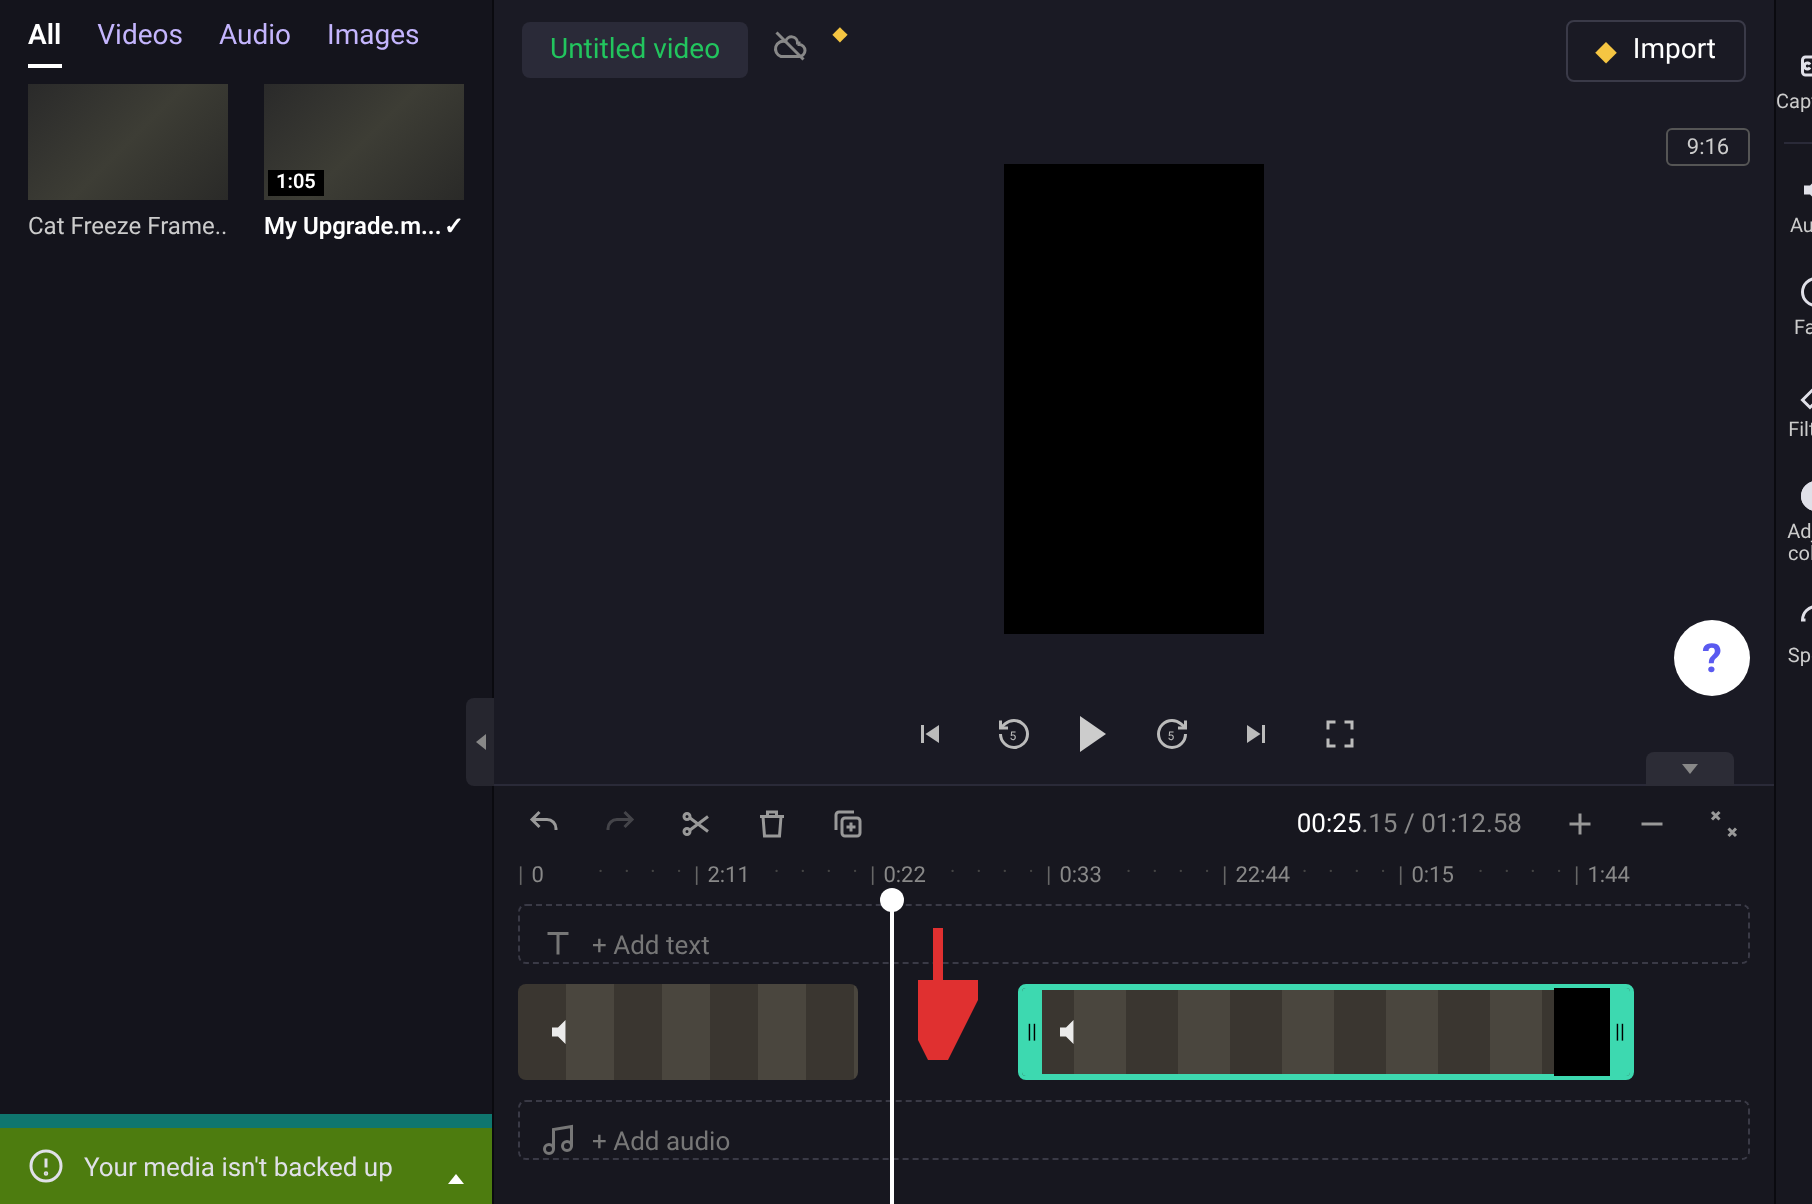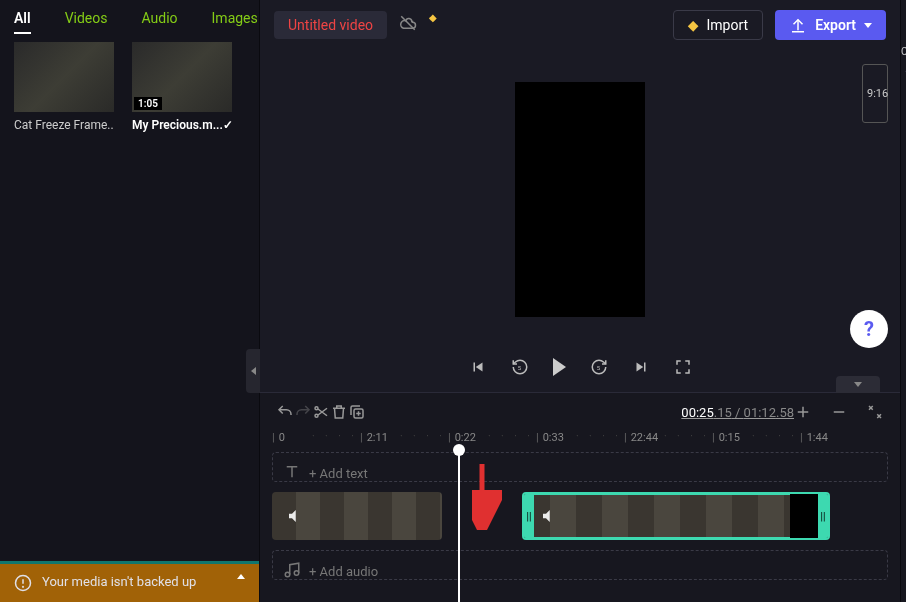--- a/index.html
+++ b/index.html
@@ -1,58 +1,58 @@
 <!DOCTYPE html>
 <html><head>
 <meta charset="utf-8">
 <style>
   * { box-sizing: border-box; margin: 0; padding: 0; font-family: -apple-system, BlinkMacSystemFont, "Segoe UI", Roboto, sans-serif; }
   body { background: #1a1a24; color: #e0e0e8; width: 906px; height: 602px; overflow: hidden; display: flex; }
   .left-panel { width: 260px; background: #14141c; display: flex; flex-direction: column; border-right: 1px solid #0a0a0f; }
-  .tabs { display: flex; gap: 34px; padding: 10px 14px 4px; font-size: 14px; }
-  .tab { color: #84cc16; cursor: pointer; padding-bottom: 6px; }
+  .tabs { display: flex; gap: 18px; padding: 10px 14px 4px; font-size: 14px; }
+  .tab { color: #c4b5fd; cursor: pointer; padding-bottom: 6px; }
   .tab.active { color: #fff; border-bottom: 2px solid #fff; font-weight: 600; }
   .import-row { display: flex; padding: 10px 14px; gap: 0; }
   .import-btn { flex: 1; background: #5a5af0; border-radius: 4px 0 0 4px; height: 32px; display: flex; align-items: center; justify-content: center; font-size: 14px; color: #fff; cursor: pointer; }
   .import-dropdown { width: 28px; background: #5a5af0; border-left: 1px solid rgba(255,255,255,.2); border-radius: 0 4px 4px 0; display: flex; align-items: center; justify-content: center; cursor: pointer; }
   .chev-down { width: 0; height: 0; border-left: 4px solid transparent; border-right: 4px solid transparent; border-top: 5px solid #fff; }
   .media-grid { display: flex; gap: 18px; padding: 4px 14px; }
   .media-item { width: 100px; }
-  .thumb { width: 100px; height: 70px; background: #000; position: relative; border-radius: 2px; }
+  .thumb { width: 100px; height: 58px; background: #000; position: relative; border-radius: 2px; }
   .thumb-inner { width:100%; height:100%; background: linear-gradient(135deg,#2a2a2a 0%,#3d3d35 50%,#2a2a28 100%); }
   .dur-badge { position: absolute; bottom: 2px; left: 2px; background: #000; color: #fff; font-size: 10px; padding: 1px 4px; font-weight:600; }
   .media-name { font-size: 12px; color: #ccc; margin-top: 6px; white-space: nowrap; overflow: hidden; text-overflow: ellipsis; display:flex; align-items:center; justify-content:space-between; }
   .media-item.selected .media-name { color: #fff; font-weight: 600; }
   .checkmark { color:#fff; }
-  .backup-bar { margin-top: auto; padding: 10px 14px; display: flex; align-items: flex-start; gap: 10px; font-size: 13px; background: #a16207; border-top: 3px solid #0f766e; }
+  .backup-bar { margin-top: auto; padding: 10px 14px; display: flex; align-items: flex-end; gap: 10px; font-size: 13px; background: #4d7c0f; border-top: 7px solid #0f766e; }
   .backup-bar .chev-up { margin-left: auto; width:0;height:0;border-left:4px solid transparent;border-right:4px solid transparent;border-bottom:5px solid #fff; }
 
   .center-panel { flex: 1; display: flex; flex-direction: column; background: #1a1a24; position: relative; }
   .top-bar { height: 50px; display: flex; align-items: center; padding: 0 14px; gap: 12px; }
-  .title-box { background: #2a2a38; border-radius: 4px; padding: 6px 14px; font-size: 14px; color: #ef4444; }
+  .title-box { background: #2a2a38; border-radius: 4px; padding: 6px 14px; font-size: 14px; color: #22c55e; }
   .cloud-off { color: #888; }
   .diamond-small { color:#f5c542; font-size:10px; position:relative; top:-8px; }
   .spacer { flex: 1; }
   .upgrade-btn { display: flex; align-items: center; gap: 8px; padding: 6px 14px; border:1px solid #3a3a48; border-radius: 4px; font-size: 14px; color:#fff; cursor:pointer; }
   .diamond-icon { color: #f5c542; }
   .export-btn { display: flex; align-items: center; gap: 8px; background: #5a5af0; padding: 6px 14px; border-radius: 4px; font-size: 14px; color:#fff; cursor:pointer; font-weight:600; }
   .preview-area { flex: 1; display: flex; align-items: center; justify-content: center; position: relative; }
   .preview-frame { width: 130px; height: 235px; background: #000; }
-  .aspect-badge { position: absolute; right: 12px; top: 14px; border: 1px solid #555; border-radius: 3px; padding: 22px 4px; font-size: 11px; color:#ccc; width:26px; text-align:center; }
+  .aspect-badge { position: absolute; right: 12px; top: 14px; border: 1px solid #555; border-radius: 3px; padding: 2px 4px; font-size: 11px; color:#ccc; width:42px; text-align:center; }
   .help-bubble { position:absolute; right:12px; bottom:0px; width:38px; height:38px; background:#fff; border-radius:50%; display:flex; align-items:center; justify-content:center; color:#5a5af0; font-weight:bold; font-size:20px; z-index:5; }
   .playback { display:flex; align-items:center; justify-content:center; gap:24px; padding: 10px 0 16px; color:#bbb; }
   .play-triangle { width:0;height:0;border-left:13px solid #ccc;border-top:9px solid transparent;border-bottom:9px solid transparent; }
 
   .timeline-area { border-top: 1px solid #2a2a38; background:#17171f; position:relative; }
   .collapse-tab { position:absolute; left:-14px; top:-44px; width:14px; height:44px; background:#26262f; border-radius:4px 0 0 4px; display:flex; align-items:center; justify-content:center; }
   .collapse-tab-r { position:absolute; right:0; top:-44px; width:14px; height:44px; background:#26262f; border-radius:4px 0 0 4px; display:flex; align-items:center; justify-content:center; }
   .expand-tab { position:absolute; right:20px; top:-17px; width:44px; height:17px; background:#2c2c36; border-radius:4px 4px 0 0; display:flex; align-items:center; justify-content:center; }
   .chev-left-s { width:0;height:0;border-right:5px solid #888;border-top:4px solid transparent;border-bottom:4px solid transparent; }
   .chev-down-s { width:0;height:0;border-top:5px solid #888;border-left:4px solid transparent;border-right:4px solid transparent; }
-  .tl-tools { display:flex; align-items:center; padding: 10px 16px; color:#999; font-size:13px;text-decoration:underline; }
+  .tl-tools { display:flex; align-items:center; padding: 10px 16px; gap: 20px; color:#999; font-size:13px; }
   .tl-tools .right { margin-left:auto; display:flex; gap:18px; align-items:center; }
   .timecode { color:#fff; font-size:13px; }
   .timecode .total { color:#888; }
   .ruler { display:flex; padding: 0 12px 6px; font-size:11px; color:#888; position:relative; }
   .tick { width: 88px; position:relative; }
   .tick::before { content:"|"; color:#666; margin-right:4px; }
   .tick-marks { position:absolute; left:40px; top:0; color:#444; letter-spacing:4px; font-size:10px; }
   .tracks { padding: 2px 12px 12px; position:relative; }
   .track-slot { height: 30px; border:1px dashed #3a3a46; border-radius:4px; margin-bottom:10px; display:flex; align-items:flex-end; padding:0 10px; color:#777; font-size:13px; gap:8px; }
   .video-track { height: 48px; margin-bottom:10px; display:flex; align-items:center; position:relative; }
@@ -90,21 +90,21 @@
           <div class="thumb-inner"></div>
         </div>
       <div class="media-name">Cat Freeze Frame....</div>
     </div>
     <div class="media-item selected">
       <div class="thumb">
         <div class="thumb-inner"></div>
         <div class="dur-badge">1:05</div>
       </div>
       <div class="media-name">
-        <span>My Precious.m...</span>
+        <span>My Upgrade.m...</span>
         <span class="checkmark">✓</span>
       </div>
     </div>
   </div>
   <div class="backup-bar">
     <svg class="icn" viewBox="0 0 24 24" fill="none" stroke="currentColor" stroke-width="2">
         <circle cx="12" cy="12" r="10"></circle>
         <line x1="12" y1="7" x2="12" y2="13"></line>
         <circle cx="12" cy="17" r="0.5" fill="currentColor"></circle>
       </svg>
@@ -120,29 +120,20 @@
       <svg class="icn" viewBox="0 0 24 24" fill="none" stroke="currentColor" stroke-width="2">
           <path d="M18 10h-1a4 4 0 00-7.9-1A5 5 0 006 19h12a4 4 0 000-8z"></path>
           <line x1="3" y1="3" x2="21" y2="21"></line>
         </svg>
     </span>
     <span class="diamond-small">◆</span>
     <div class="spacer"></div>
     <div class="upgrade-btn">
       <span class="diamond-icon">◆</span>
       <span>Import</span>
-    </div>
-    <div class="export-btn">
-      <svg class="icn" viewBox="0 0 24 24" fill="none" stroke="currentColor" stroke-width="2">
-          <path d="M12 19V5"></path>
-          <path d="M6 11l6-6 6 6"></path>
-          <line x1="4" y1="21" x2="20" y2="21"></line>
-        </svg>
-      <span>Export</span>
-      <div class="chev-down"></div>
     </div>
   </div>
 
   <div class="preview-area">
     <div class="preview-frame"></div>
     <div class="aspect-badge">9:16</div>
     <div class="help-bubble">?</div>
   </div>
 
   <div class="playback">

